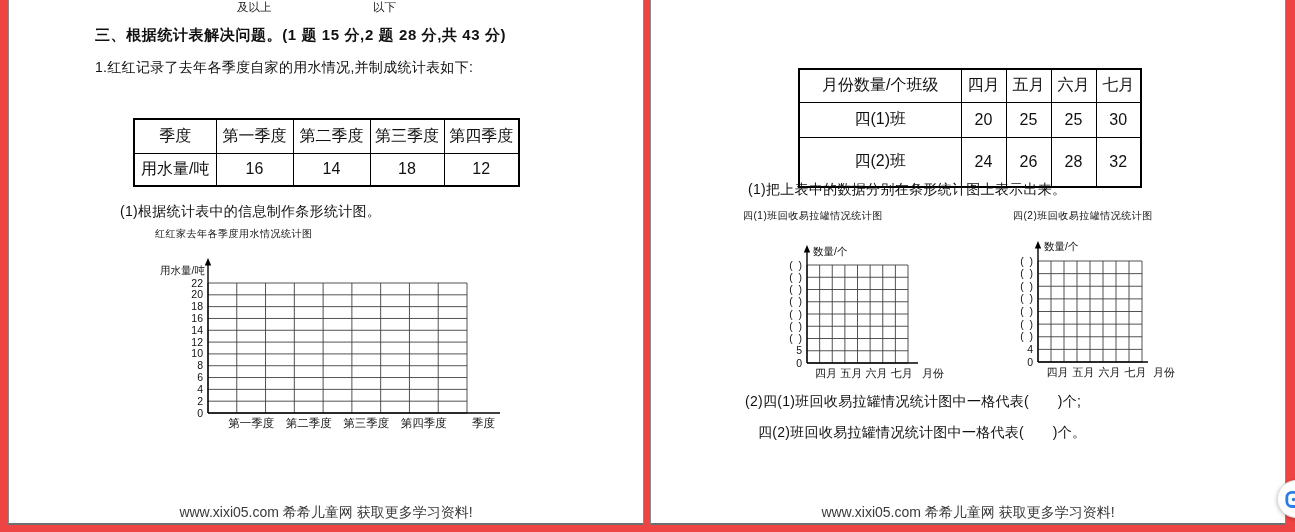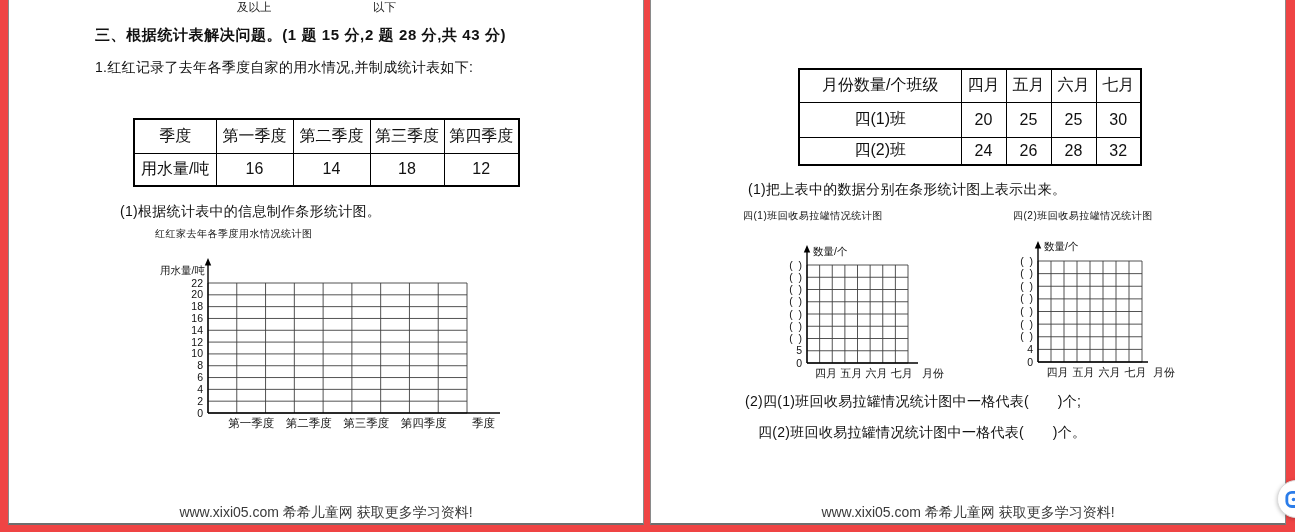--- a/index.html
+++ b/index.html
@@ -139,21 +139,21 @@
       <td>六月</td>
       <td>七月</td>
     </tr>
     <tr style="height:35px;">
       <td>四(1)班</td>
       <td>20</td>
       <td>25</td>
       <td>25</td>
       <td>30</td>
     </tr>
-    <tr style="height:28px;border-radius:6px;">
+    <tr style="height:50px;border-radius:6px;">
       <td>四(2)班</td>
       <td>24</td>
       <td>26</td>
       <td>28</td>
       <td>32</td>
     </tr>
   </tbody>
     </table>
 
   <div class="abs body-line" style="left:748px;top:181px;">(1)把上表中的数据分别在条形统计图上表示出来。</div>

